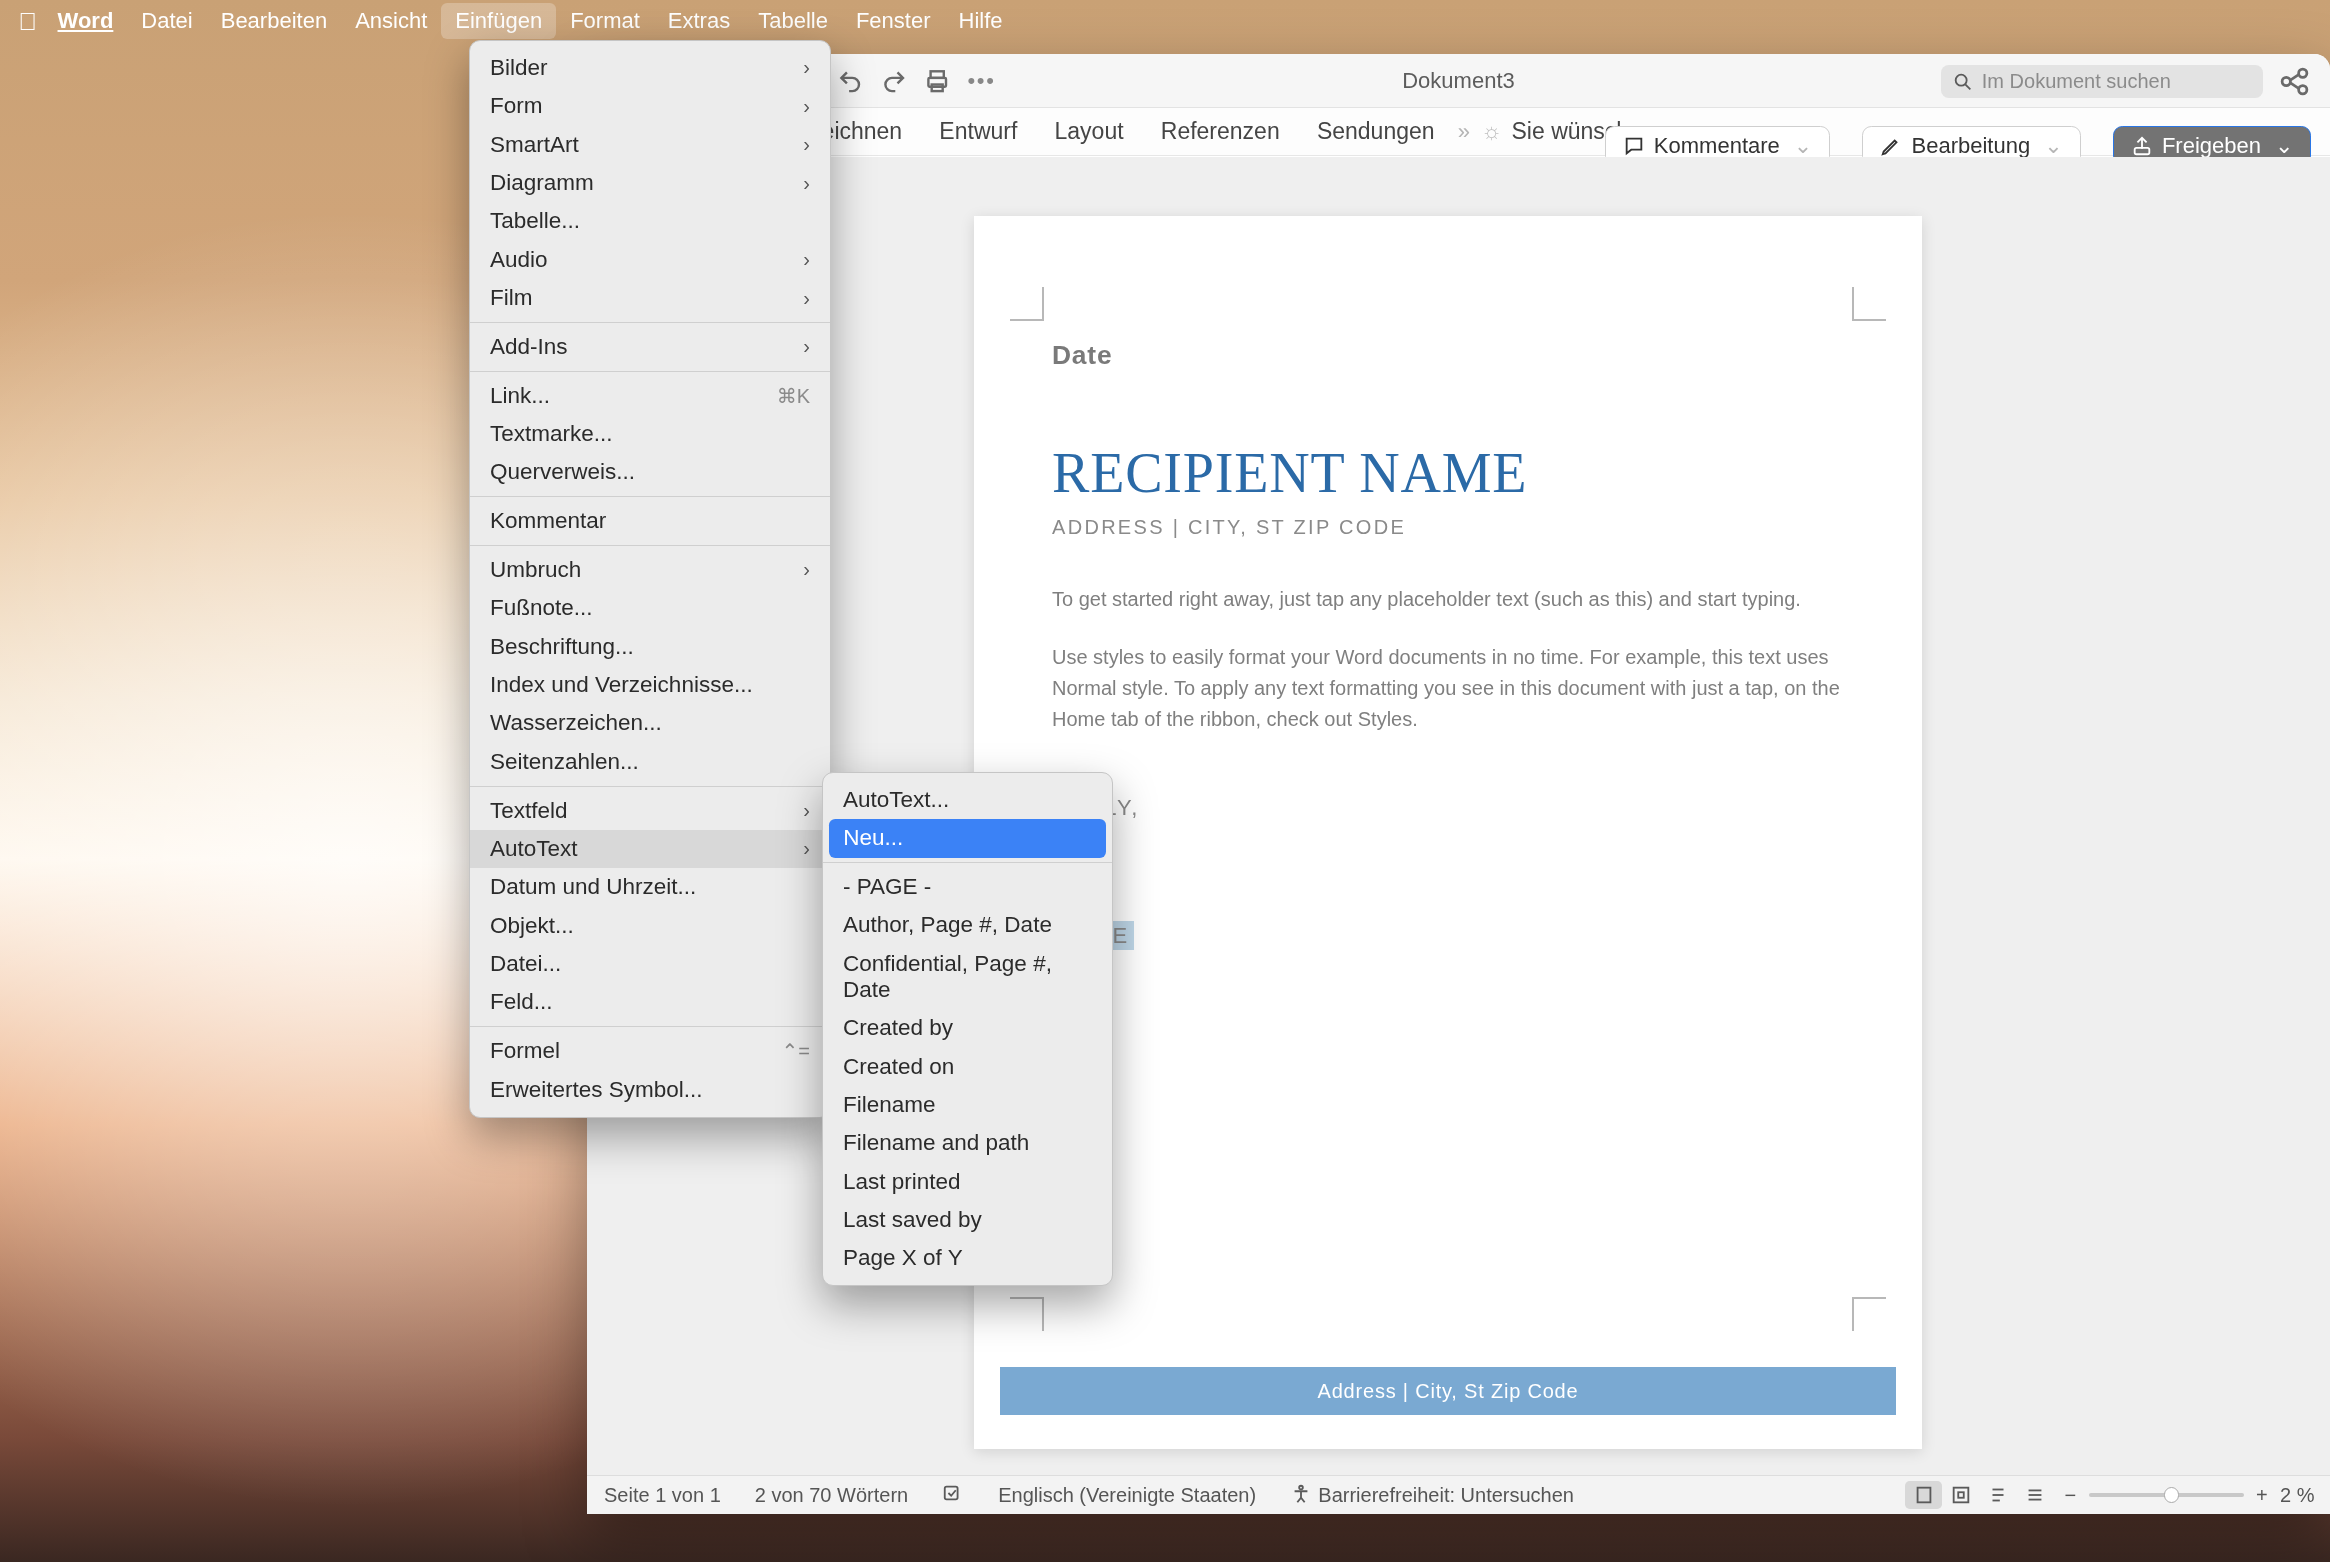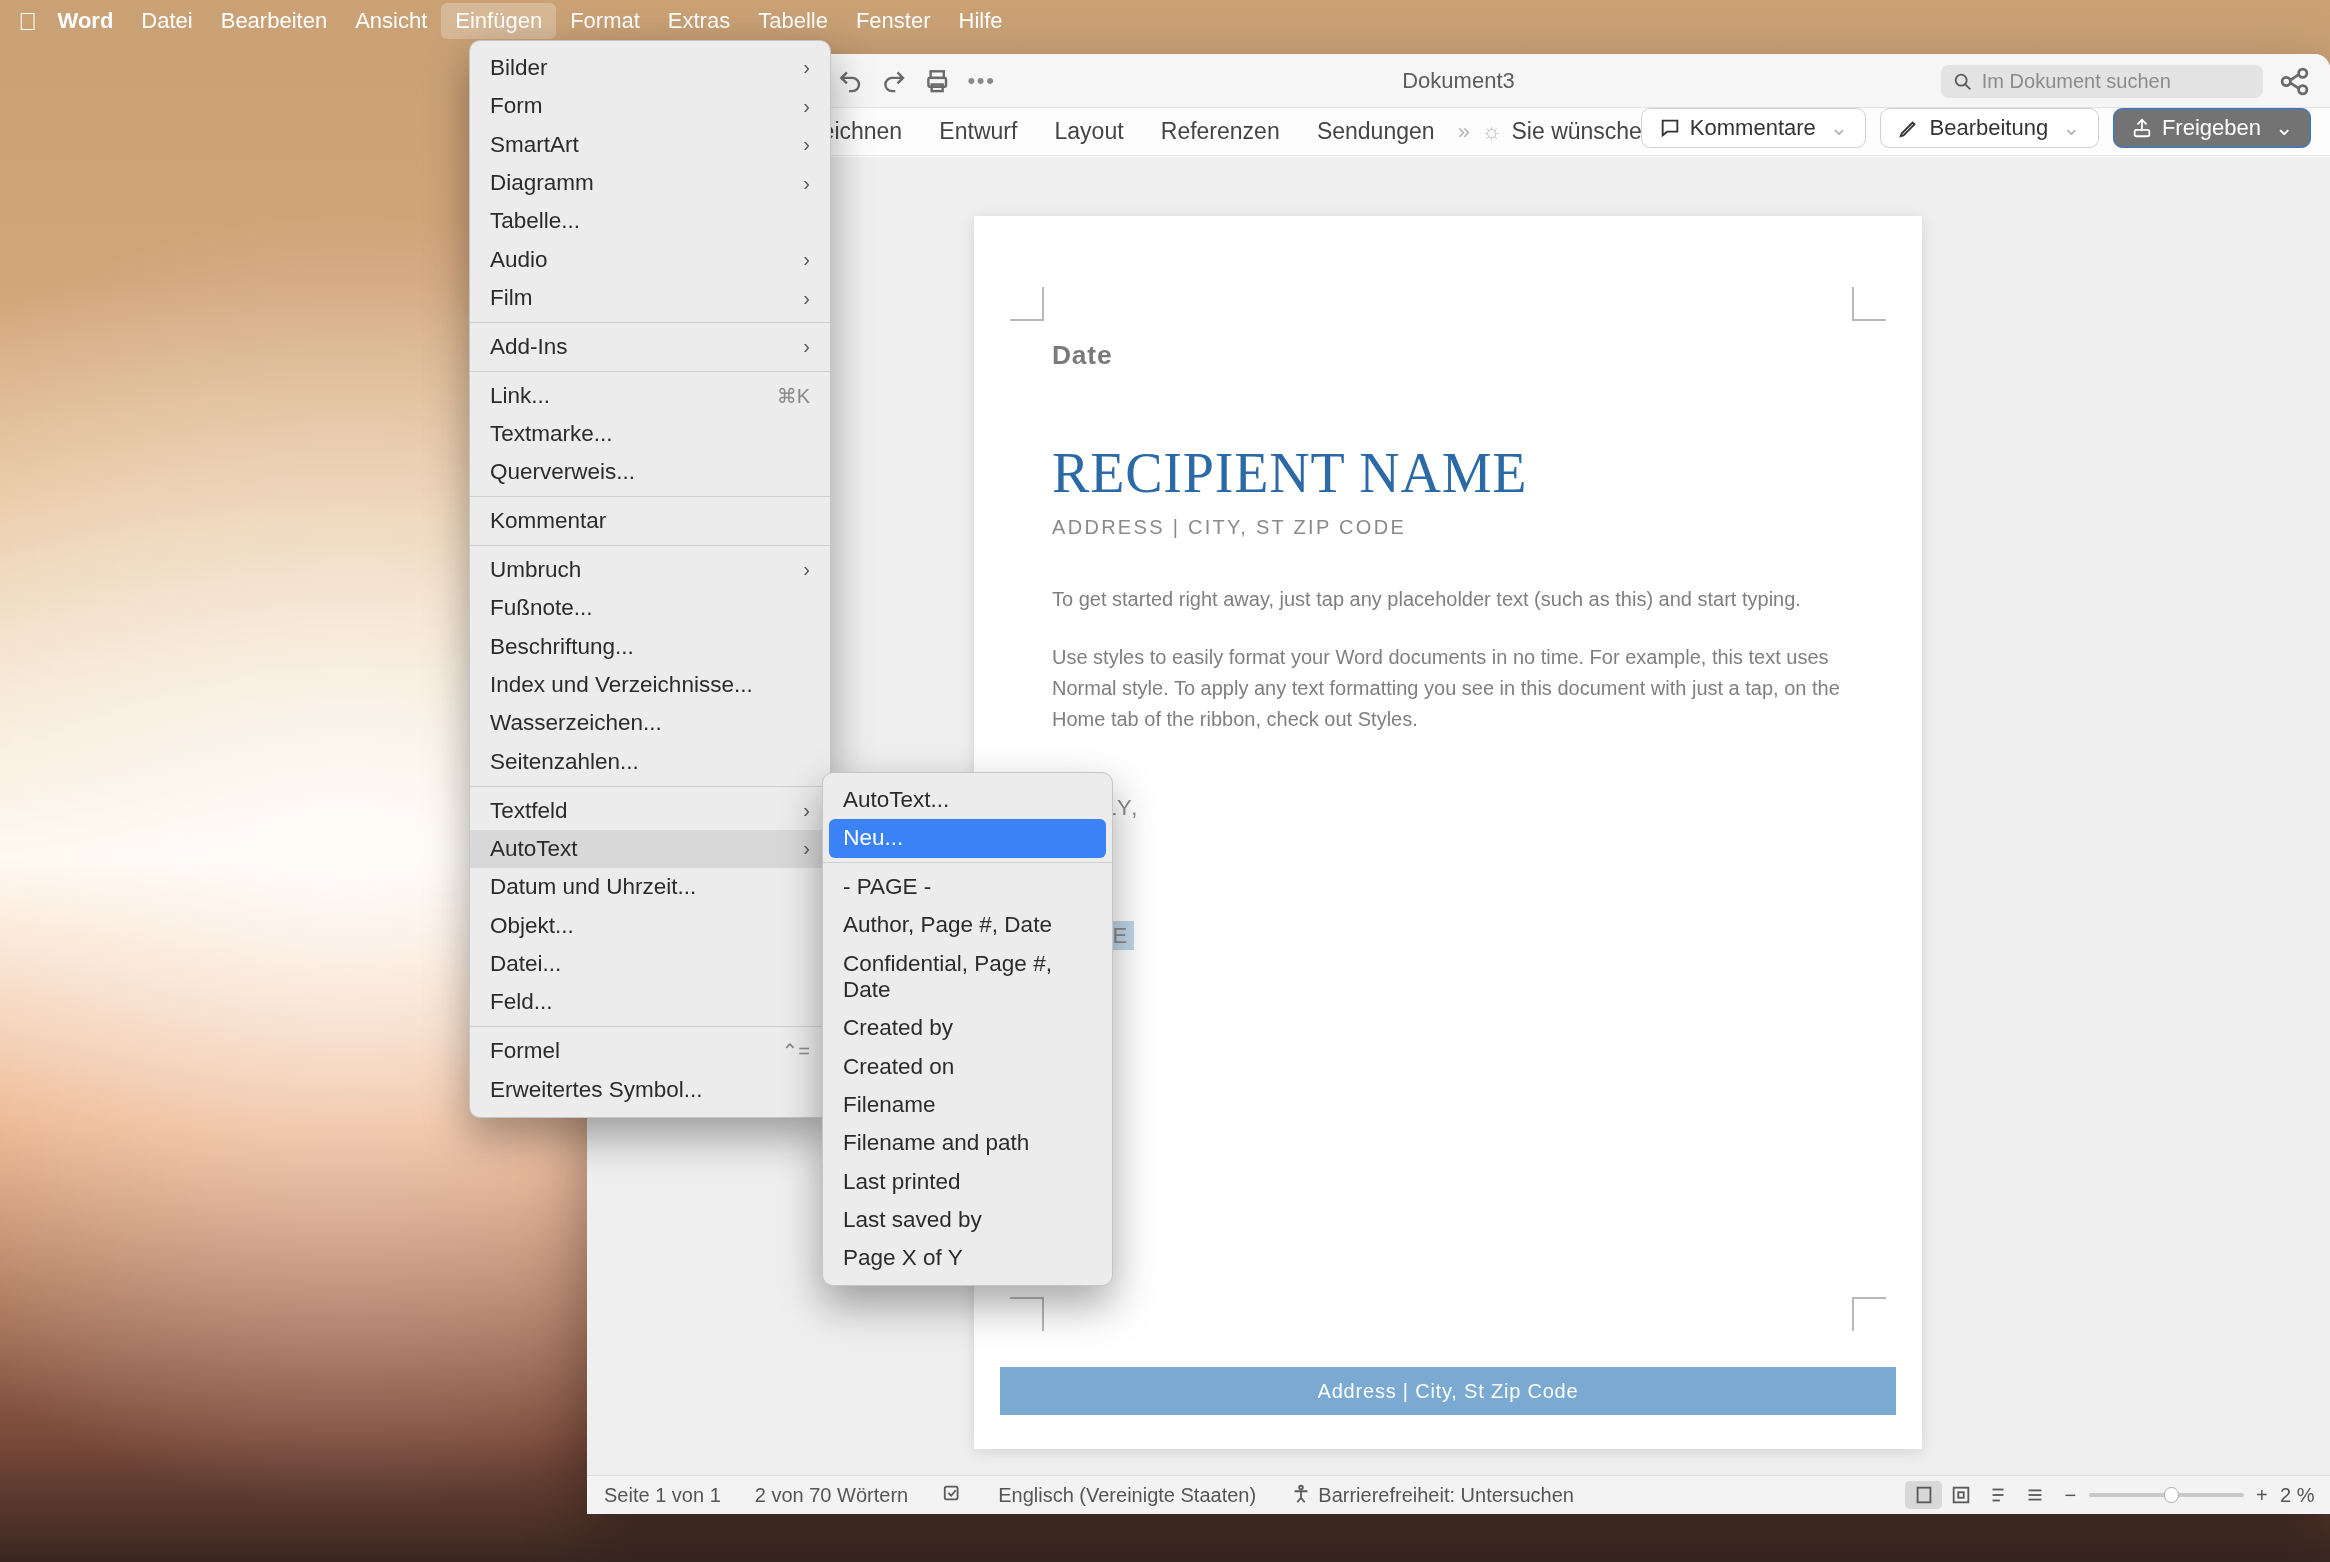--- a/index.html
+++ b/index.html
@@ -9,42 +9,42 @@
 #desktop { position:absolute; inset:0; background:
   radial-gradient(circle at 15% 55%, rgba(255,255,255,0.7) 0%, rgba(255,255,255,0) 30%),
   linear-gradient(180deg, #c9a175 0%, #d1a57a 18%, #e7c49c 32%, #f4e3cc 45%, #fff6ea 55%, #e9a677 72%, #7a4a3a 92%, #3a2721 100%);
 }
 
 
 #menubar { position:absolute; top:0; left:0; right:0; height:42px; display:flex; align-items:center; gap:0; padding:0 18.6px; color:#fff; font-size:22px; font-weight:400; }
 #menubar .mi { padding:4.7px 14px; border-radius:6.2px; cursor:default; }
 #menubar .mi.active { background:rgba(255,255,255,0.25); }
 #menubar .apple { font-size:25px; margin-right:6.2px; }
-#menubar .appname { font-weight:700; }
+#menubar .appname { font-weight:700;text-decoration:underline; }
 
 
 #wordwin { position:absolute; left:587px; top:54px; width:1743px; height:1460px; background:#fff; border-top-left-radius:15.5px; border-top-right-radius:15.5px; overflow:hidden; box-shadow:0 23px 62px rgba(0,0,0,.35); }
 
 
 #tbar { height:54px; background:#f6f6f6; border-bottom:0.8px solid #e3e3e3; position:relative; }
 #tbar .title { position:absolute; left:0; right:0; top:0; text-align:center; line-height:54px; color:#5c5c5c; font-size:22px; }
 #tbar .qat { position:absolute; left:207px; top:0; height:54px; display:flex; align-items:center; gap:17px; color:#6a6a6a; font-size:26.4px; }
 #tbar .qat span svg { width:26.4px; height:26.4px; display:block; stroke:#6a6a6a; fill:none; stroke-width:2.2; }
 #tbar .dots { letter-spacing:1.6px; font-size:22px; color:#888; }
 #tbar .search { position:absolute; right:67px; top:11px; width:322px; height:33px; background:#e3e3e3; border-radius:7.8px; display:flex; align-items:center; gap:7.8px; padding:0 11px; color:#8b8b8b; font-size:20px; }
 #tbar .share { position:absolute; right:18.6px; top:11px; width:33px; height:33px; color:#6a6a6a; }
 
 
 #ribbon { height:48px; border-bottom:0.8px solid #e7e7e7; display:flex; align-items:center; position:relative; background:#fdfdfd; }
 #tabs { display:flex; gap:0; font-size:23px; color:#454545; margin-left:216px; }
 #tabs .tab { padding:7.8px 18.6px; }
 #ribbon .chev { color:#b5b5b5; font-size:22px; margin-left:4.7px; }
 #ribbon .wish { color:#454545; font-size:23px; margin-left:11px; display:flex; align-items:center; gap:9.3px;}
 #ribbon .wish .bulb { color:#bfbfbf; font-size:23px; }
-#rbtns { position:absolute; right:18.6px; top:0; display:flex; gap:14px; }
+#rbtns { position:absolute; right:18.6px; top:18px; display:flex; gap:32px; }
 .btn { display:flex; align-items:center; gap:9.3px; font-size:22px; border:0.8px solid #cfcfcf; background:#fff; border-radius:9.3px; padding:6.2px 17px; color:#333; }
 .btn .chev { color:#777; font-size:15.5px; margin-left:3.1px; }
 .btn.blue { background:#737373; color:#fff; border-color:#2976e6; }
 .btn.comment svg, .btn.edit svg, .btn.share svg { width:22px; height:22px; }
 
 
 #canvas { position:absolute; left:0; right:0; top:103px; bottom:39px; background:#efefef; overflow:hidden; }
 #page { position:absolute; left:387px; top:59px; width:948px; height:1233px; background:#fff; box-shadow:0 3.1px 14px rgba(0,0,0,.12); }
 .crop { position:absolute; width:34px; height:34px; border-color:#b8b8b8; }
 .crop.tl { left:36px;  top:71px;  border-left:2.3px solid #b8b8b8;  border-top:2.3px solid #b8b8b8; transform:rotate(180deg);}

